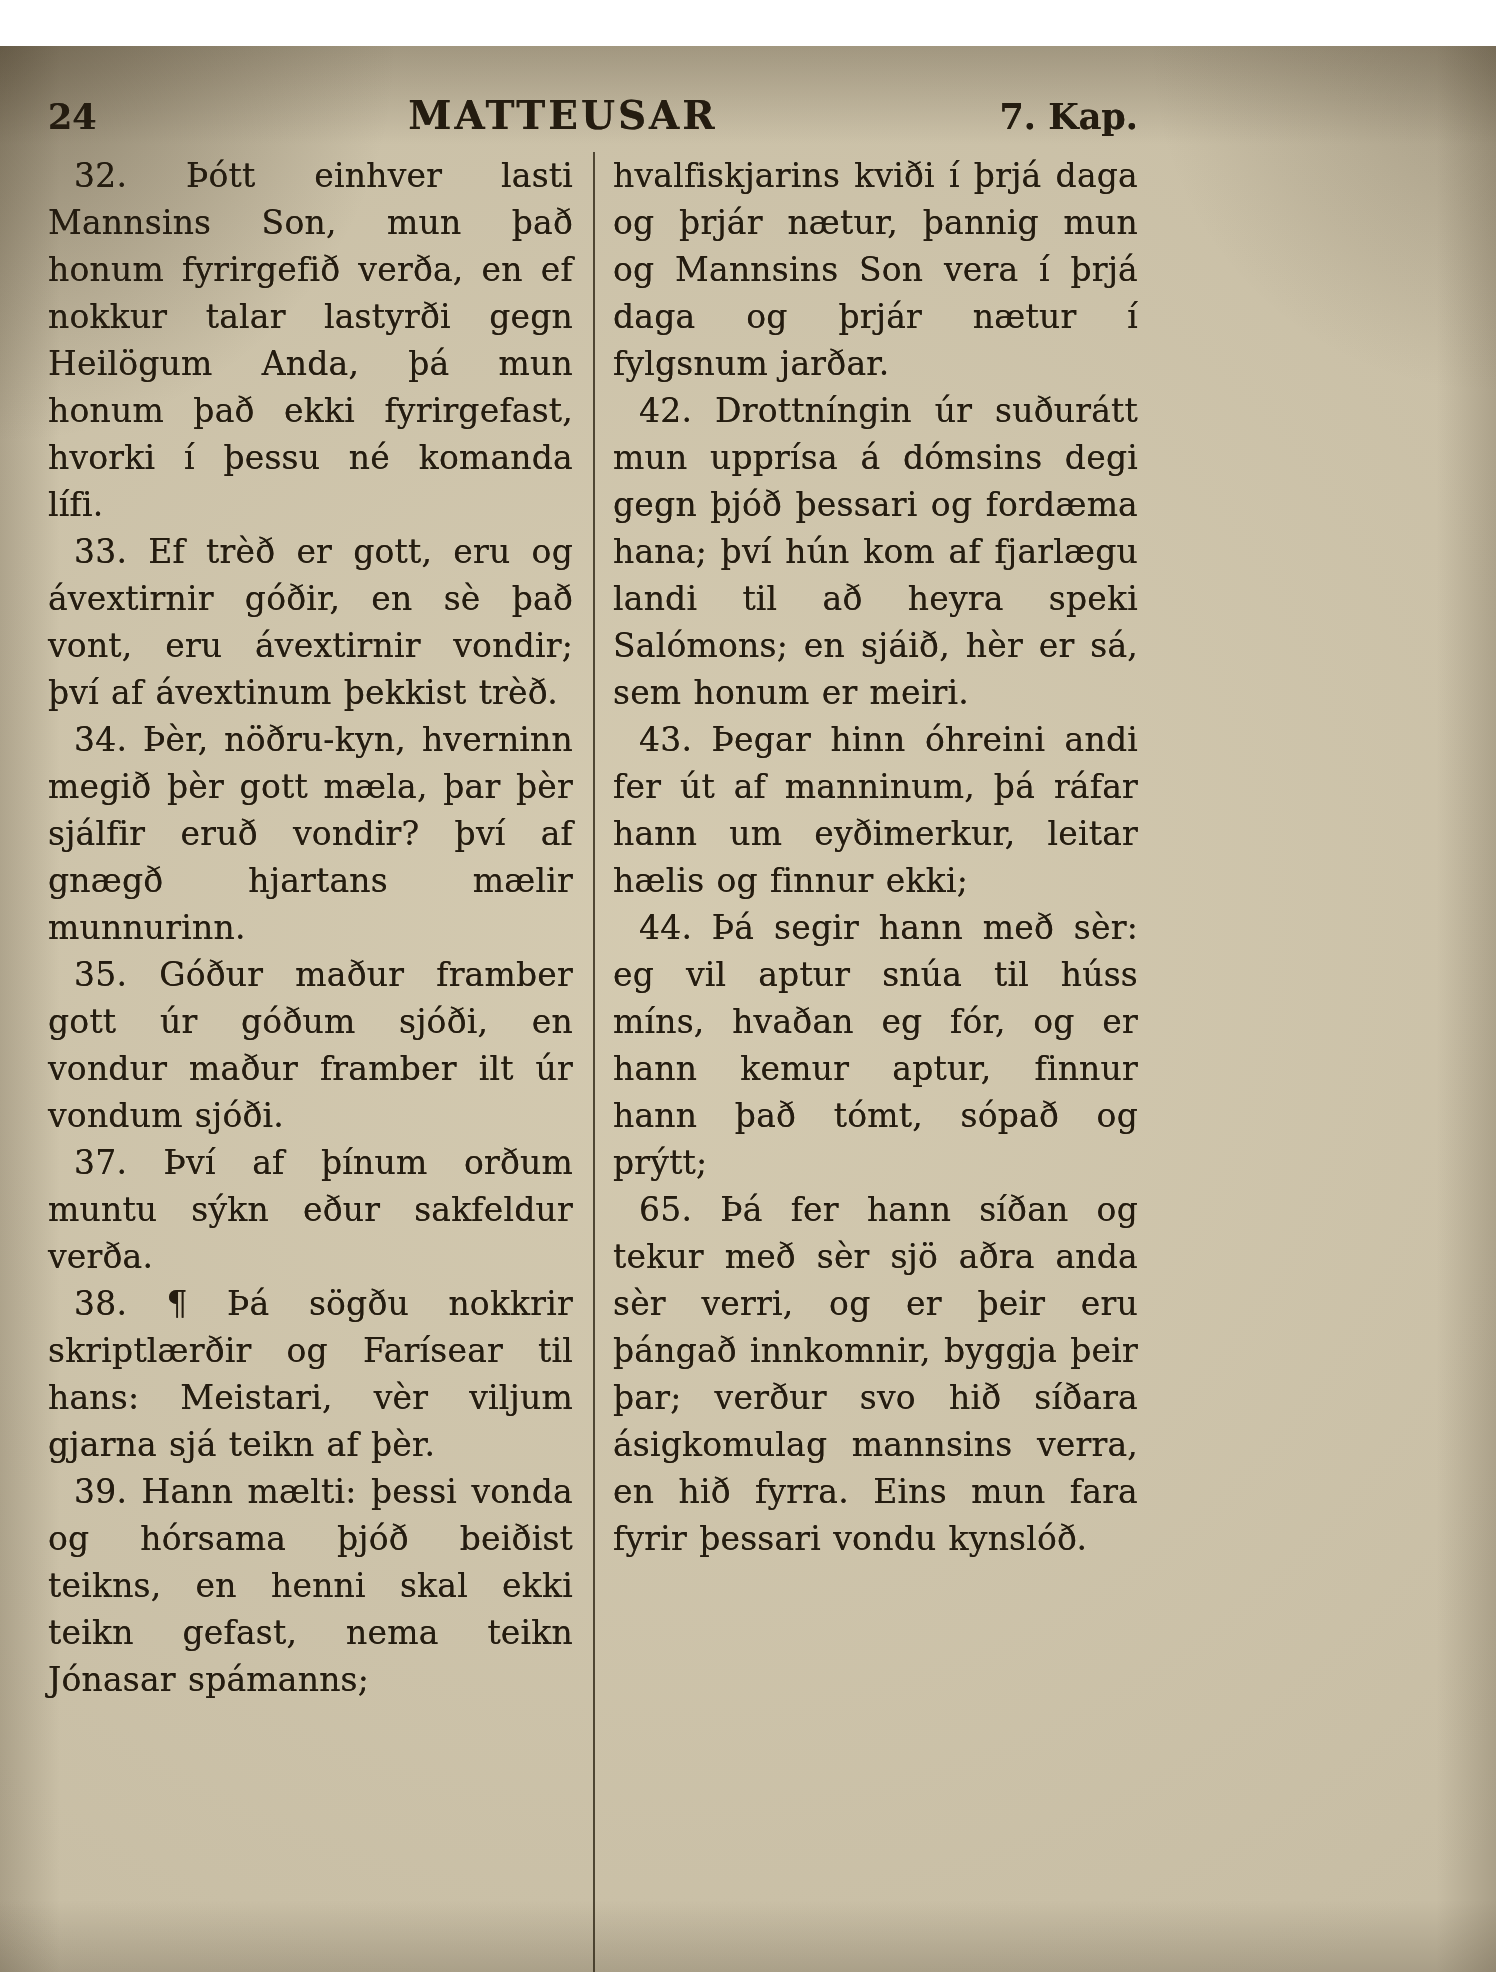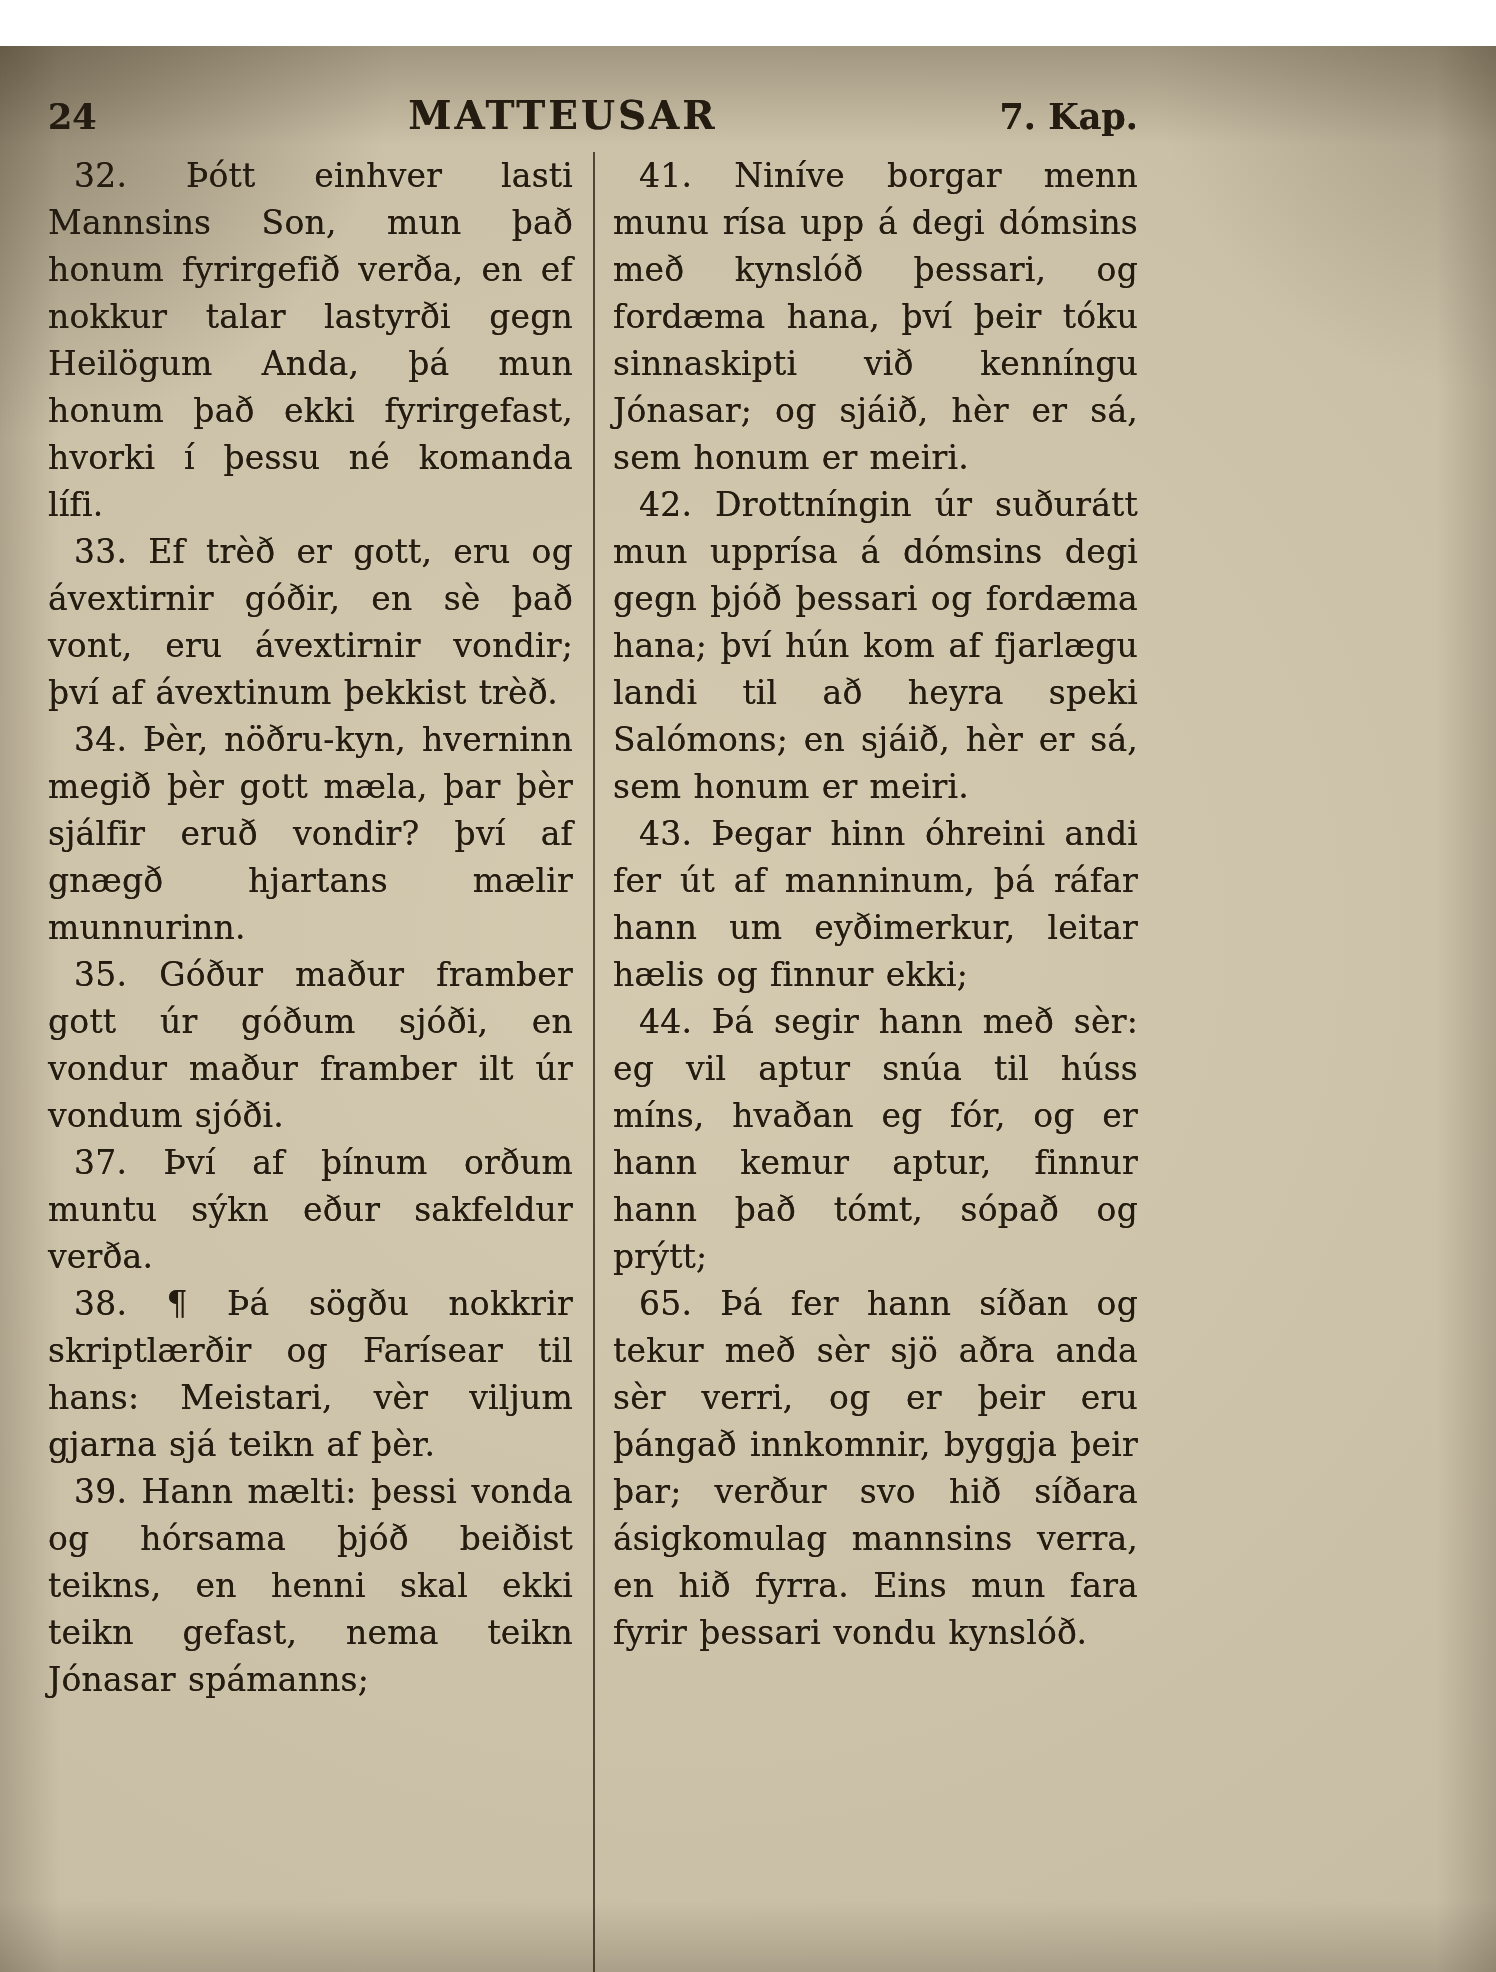--- a/index.html
+++ b/index.html
@@ -105,21 +105,21 @@
       <p class="verse">34. Þèr, nöðru-kyn, hverninn megið þèr gott mæla, þar þèr sjálfir eruð vondir? því af gnægð hjartans mælir munnurinn.</p>
       <p class="verse">35. Góður maður framber gott úr góðum sjóði, en vondur maður framber ilt úr vondum sjóði.</p>
       <p class="verse">37. Því af þínum orðum muntu sýkn eður sakfeldur verða.</p>
       <p class="verse">38. ¶ Þá sögðu nokkrir skriptlærðir og Farísear til hans: Meistari, vèr viljum gjarna sjá teikn af þèr.</p>
       <p class="verse">39. Hann mælti: þessi vonda og hórsama þjóð beiðist teikns, en henni skal ekki teikn gefast, nema teikn Jónasar spámanns;</p>
     </section>
 
     <div class="divider"></div>
 
     <section class="col col-right">
-      <p class="verse">41. Niníve borgar menn munu rísa upp á degi dómsins með kynslóð þessari, og fordæma hana, því þeir tóku sinnaskipti við kenníngu Jónasar; og sjáið, hèr er sá, sem honum er meiri.</p>
+      <p class="verse continuation">hvalfiskjarins kviði í þrjá daga og þrjár nætur, þannig mun og Mannsins Son vera í þrjá daga og þrjár nætur í fylgsnum jarðar.</p>
       <p class="verse">42. Drottníngin úr suðurátt mun upprísa á dómsins degi gegn þjóð þessari og fordæma hana; því hún kom af fjarlægu landi til að heyra speki Salómons; en sjáið, hèr er sá, sem honum er meiri.</p>
       <p class="verse">43. Þegar hinn óhreini andi fer út af manninum, þá ráfar hann um eyðimerkur, leitar hælis og finnur ekki;</p>
       <p class="verse">44. Þá segir hann með sèr: eg vil aptur snúa til húss míns, hvaðan eg fór, og er hann kemur aptur, finnur hann það tómt, sópað og prýtt;</p>
       <p class="verse">65. Þá fer hann síðan og tekur með sèr sjö aðra anda sèr verri, og er þeir eru þángað innkomnir, byggja þeir þar; verður svo hið síðara ásigkomulag mannsins verra, en hið fyrra. Eins mun fara fyrir þessari vondu kynslóð.</p>
     </section>
 
   </main>
 
 </div>
 

